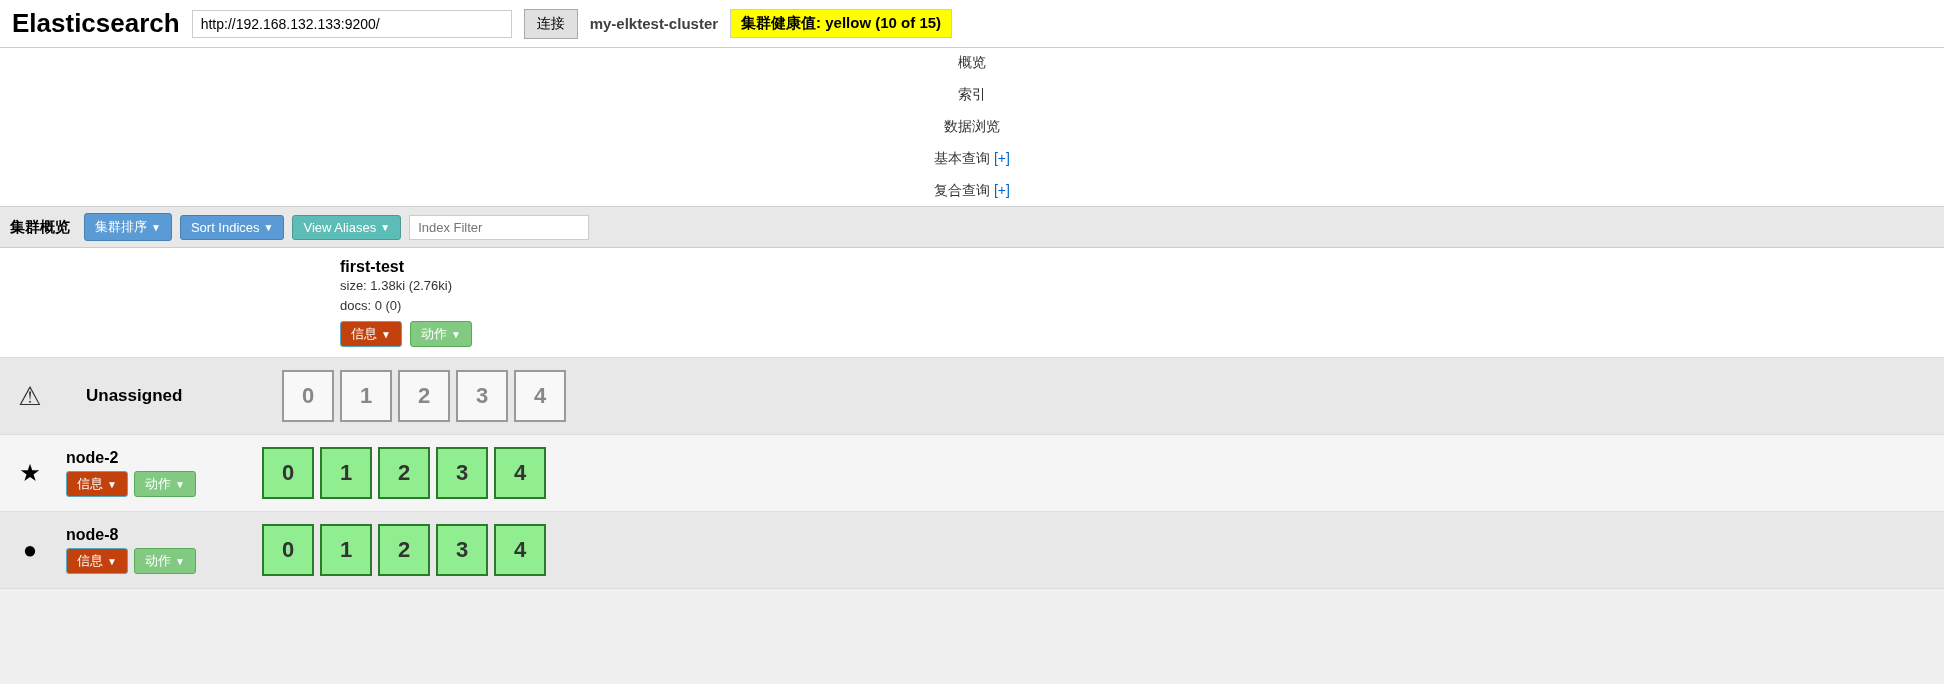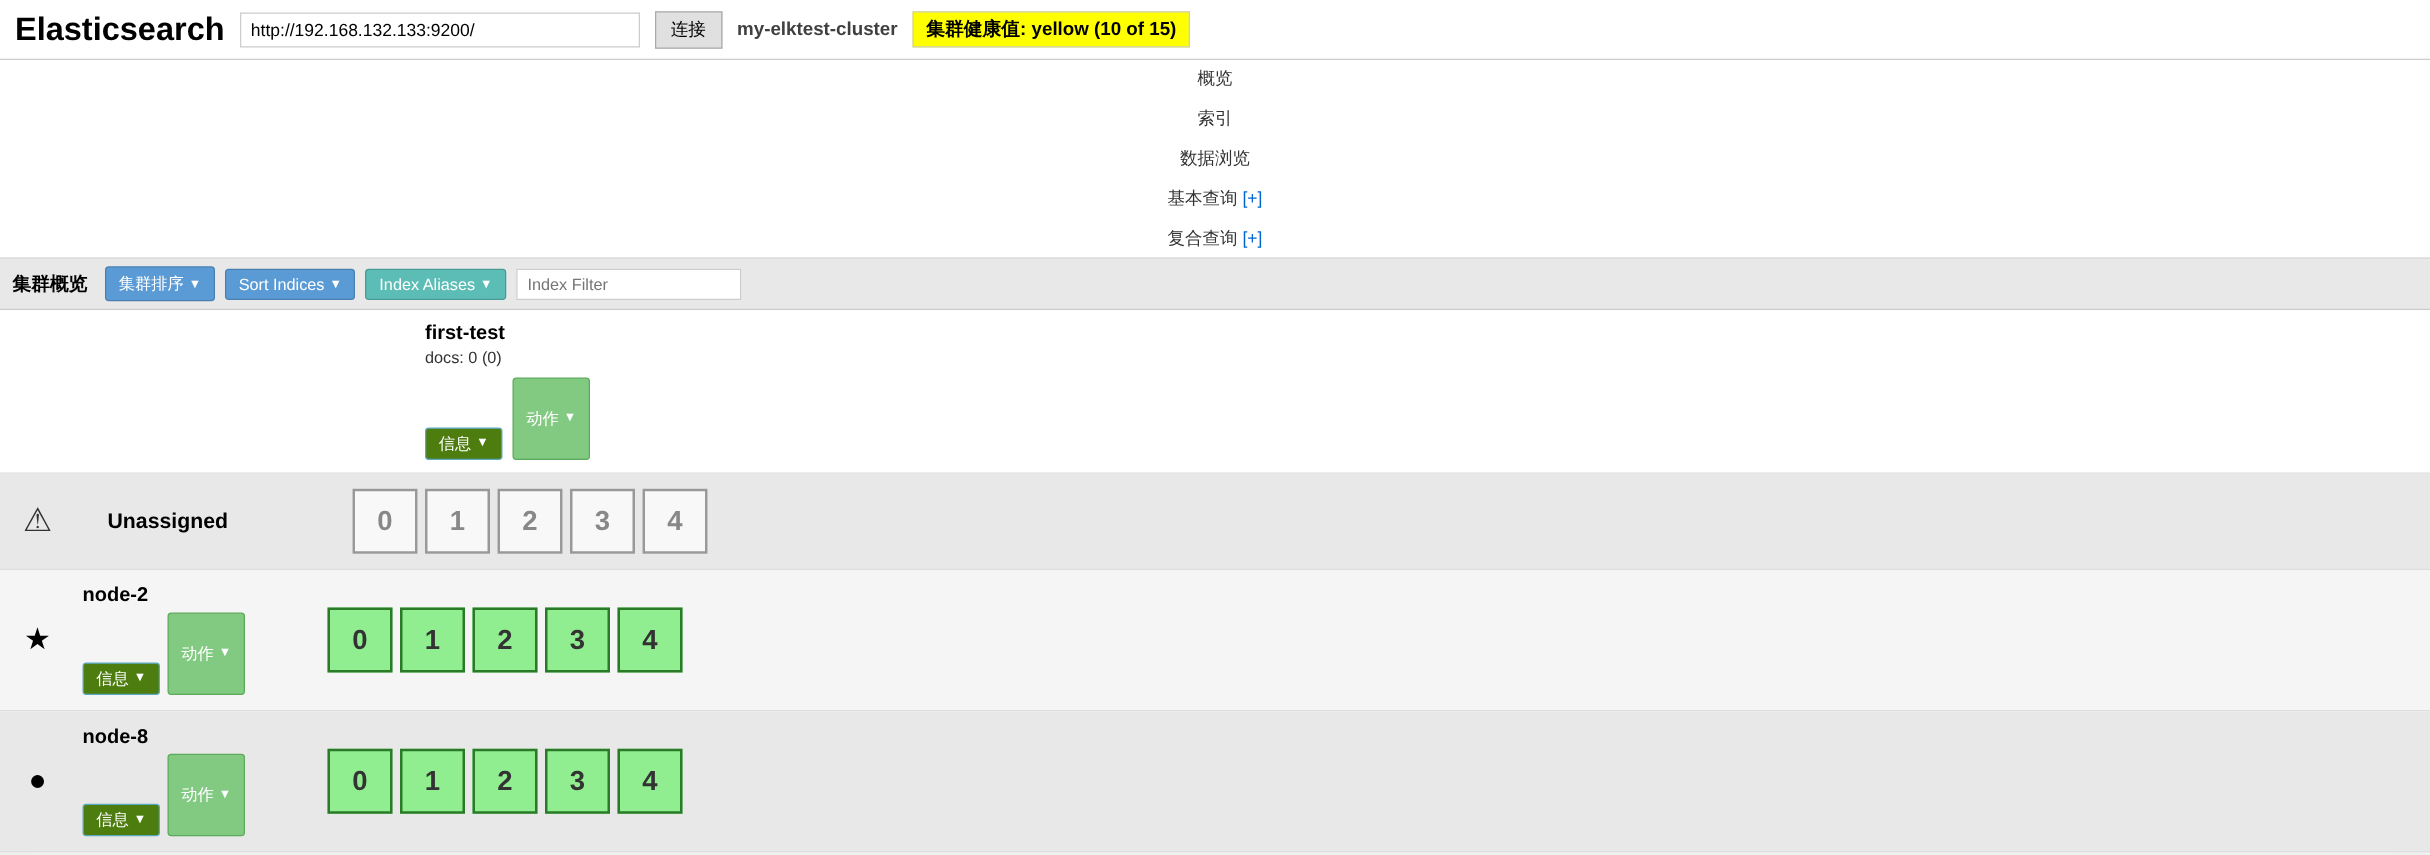--- a/index.html
+++ b/index.html
@@ -130,31 +130,30 @@
       font-size: 13px;
       color: #333;
       line-height: 1.5;
     }
     .index-actions {
       display: flex;
       gap: 8px;
       margin-top: 6px;
     }
     .info-btn {
-      background: #4d7c0f;
+      background: #c2410c;
       border: 1px solid #5aa8c0;
       color: #fff;
       padding: 3px 10px;
       border-radius: 3px;
       cursor: pointer;
       font-size: 13px;
       display: inline-flex;
       align-items: center;
       gap: 4px;
-      margin-top: 40px;
     }
     .action-btn {
       background: #82c982;
       border: 1px solid #5aaa5a;
       color: #fff;
       padding: 3px 10px;
       border-radius: 3px;
       cursor: pointer;
       font-size: 13px;
       display: inline-flex;
@@ -262,30 +261,31 @@
   <span class="toolbar-label">集群概览</span>
   <button class="dropdown-btn blue">
     <span>集群排序</span>
     <span class="caret">▼</span>
   </button>
   <button class="dropdown-btn blue">
     <span>Sort Indices</span>
     <span class="caret">▼</span>
   </button>
   <button class="dropdown-btn teal">
-    <span>Index Aliases</span>
+    <span>View Aliases</span>
     <span class="caret">▼</span>
   </button>
   <input class="index-filter-input" type="text" placeholder="Index Filter" style="">
 </div>
 
 <div class="main-content">
 
   <div class="index-info-row">
     <div class="index-name">first-test</div>
+    <div class="index-meta">size: 1.38ki (2.76ki)</div>
     <div class="index-meta">docs: 0 (0)</div>
     <div class="index-actions">
       <button class="info-btn">
         <span>信息</span>
         <span class="caret">▼</span>
       </button>
       <button class="action-btn">
         <span>动作</span>
         <span class="caret">▼</span>
       </button>

